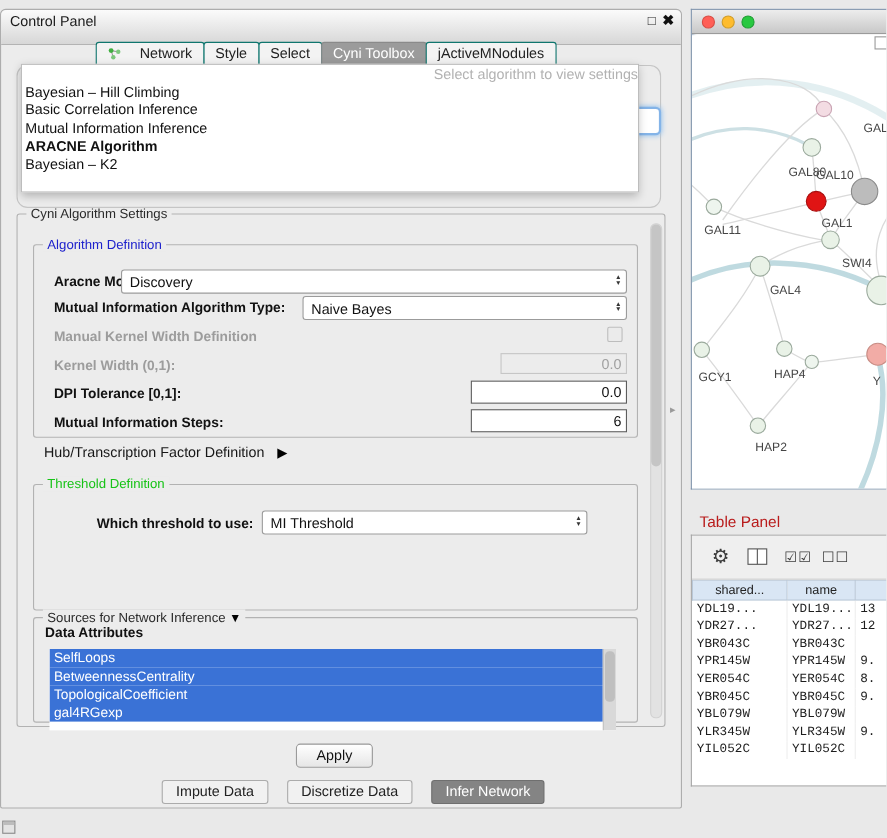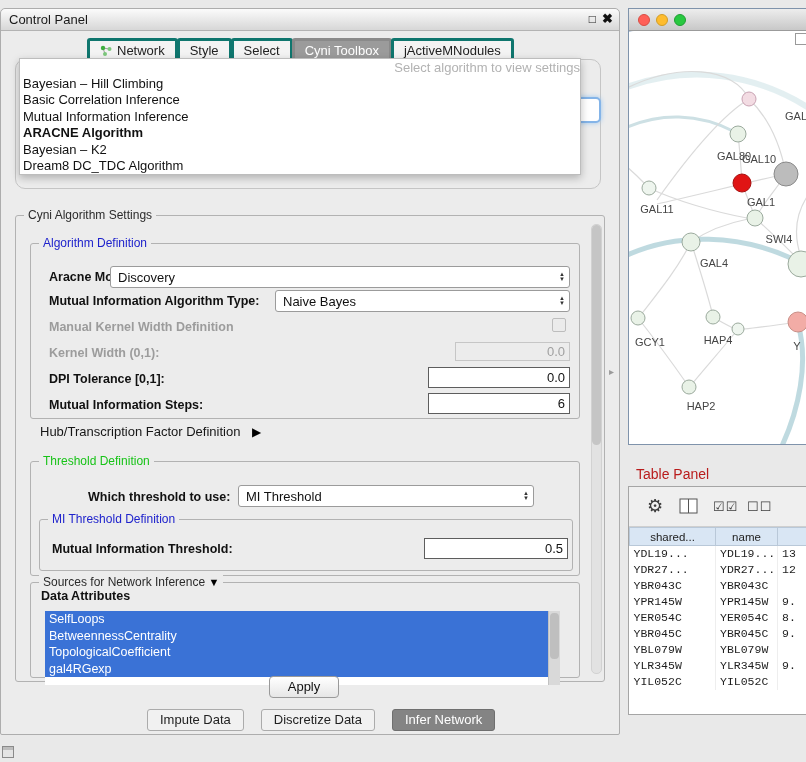--- a/index.html
+++ b/index.html
@@ -3,32 +3,32 @@
 <meta charset="utf-8">
 <style>
   * { margin:0; padding:0; box-sizing:border-box; }
   html,body { background:#e9e9e9; }
   body { font-family:"Liberation Sans", sans-serif; color:#111; }
   #screen { position:relative; width:806px; height:762px; background:#e9e9e9; overflow:hidden; }
 
   
   #control-panel { position:absolute; left:0; top:8px; width:620px; height:727px;
     background:#ececec; border:1px solid #adadad; border-radius:5px 5px 2px 2px; }
-  .cp-titlebar { position:absolute; left:0; top:0; width:100%; height:22px;
+  .cp-titlebar { position:absolute; left:0; top:0; width:100%; height:32px;
     background:linear-gradient(#fbfbfb,#d7d7d7); border-bottom:1px solid #b3b3b3;
     border-radius:5px 5px 0 0; }
   .cp-title { position:absolute; left:8px; top:3px; font-size:13px; color:#1a1a1a; }
   .cp-btns { position:absolute; right:6px; top:2px; display:flex; gap:6px; align-items:center; }
   .cp-float { font-size:12px; color:#222; }
   .cp-close { font-size:13px; font-weight:bold; color:#111; }
 
   
   .tabs-row { position:absolute; left:86px; top:29px; display:flex; }
-  .tab { border:3px solid #0f766e; background:#f3f3f3; padding:2px 10px 3px 10px;
-    font-size:13px; color:#222; margin-right:-1px; border-radius:3px 3px 0 0; display:flex; align-items:center; gap:4px; }
+  .tab { border:1px solid #0f766e; background:#f3f3f3; padding:2px 10px 3px 10px;
+    font-size:13px; color:#222; margin-right:-1px; border-radius:3px 3px 0 0; display:flex; align-items:center; gap:16px; }
   .tab.active { background:#9b9b9b; color:#fff; border-color:#8a8a8a; }
   .net-tab-icon { display:inline-block; width:13px; height:12px; }
 
   
   .algo-outer { position:absolute; left:14px; top:50px; width:586px; height:130px;
     border:1px solid #c5c5c5; border-radius:10px; background:#ececec; z-index:5; }
   .combo-stub { position:absolute; left:560px; top:88px; width:40px; height:26px;
     background:#fff; border:2px solid #84b4e8; border-radius:5px;
     box-shadow:0 0 5px #9cc6ee; z-index:20; }
 
@@ -40,21 +40,21 @@
   .algo-item { height:16.4px; line-height:16.4px; padding-left:3px; color:#111; white-space:nowrap; }
   .algo-item.selected { font-weight:bold; }
 
   
   .fieldset { position:absolute; border:1px solid #b2b2b2; border-radius:3px; }
   .legend { position:absolute; top:-8px; left:8px; background:#ececec; padding:0 4px;
     font-size:12px; color:#2b2b2b; white-space:nowrap; }
   .legend.blue { color:#1e22cc; }
   .legend.green { color:#17c317; }
 
-  #settings-box { left:14px; top:185px; width:590px; height:467px; background:#ececec;margin-top:21px; }
+  #settings-box { left:14px; top:185px; width:590px; height:467px; background:#ececec; }
   .settings-scrollbar { position:absolute; right:2px; top:8px; width:11px; height:450px;
     background:#e2e2e2; border:1px solid #d2d2d2; border-radius:5px; }
   .settings-thumb { position:absolute; left:0; top:0; width:9px; height:220px;
     background:#c5c5c5; border-radius:5px; }
 
   .lbl { position:absolute; font-size:12.5px; font-weight:bold; color:#111; white-space:nowrap; }
   .lbl.disabled { color:#9c9c9c; }
   .combo { position:absolute; background:#fff; border:1px solid #9b9b9b; border-radius:3px;
     height:22px; display:flex; align-items:center; padding-left:7px; font-size:13px; color:#111; }
   .stepper { margin-left:auto; margin-right:4px; display:flex; flex-direction:column;
@@ -174,21 +174,20 @@
     <div class="combo-stub"></div>
 
     <div class="algo-popup">
       <div class="algo-placeholder">Select algorithm to view settings</div>
       <div id="algo-items">
           <div class="algo-item">Bayesian – Hill Climbing</div>
           <div class="algo-item">Basic Correlation Inference</div>
           <div class="algo-item">Mutual Information Inference</div>
           <div class="algo-item selected">ARACNE Algorithm</div>
           <div class="algo-item">Bayesian – K2</div>
-          <div class="algo-item">Dream8 DC_TDC Algorithm</div>
         </div>
     </div>
 
     <div class="fieldset" id="settings-box">
       <span class="legend">Cyni Algorithm Settings</span>
 
       <div class="settings-scrollbar">
         <div class="settings-thumb"></div>
       </div>
 
@@ -227,25 +226,20 @@
 
       <div class="fieldset" style="left:14px; top:245px; width:550px; height:115px;">
         <span class="legend green">Threshold Definition</span>
 
         <span class="lbl" style="left:57px; top:28px;">Which threshold to use:</span>
         <div class="combo" style="left:207px; top:23px; width:296px;">
           <span>MI Threshold</span>
           <span class="stepper">▲<br>▼</span>
         </div>
 
-        <div class="fieldset" style="left:8px; top:57px; width:534px; height:52px;">
-          <span class="legend blue">MI Threshold Definition</span>
-          <span class="lbl" style="left:12px; top:22px;">Mutual Information Threshold:</span>
-          <input class="tfield" style="left: 384px; top: 18px; width: 144px; height: 21px;" value="0.5">
-        </div>
       </div>
 
       <div class="fieldset" style="left:14px; top:366px; width:550px; height:96px;">
         <span class="legend">
           <span>Sources for Network Inference</span>
           <span class="src-arrow">▼</span>
         </span>
         <span class="attr-title">Data Attributes</span>
         <div class="attr-list">
           <div id="attr-items">

